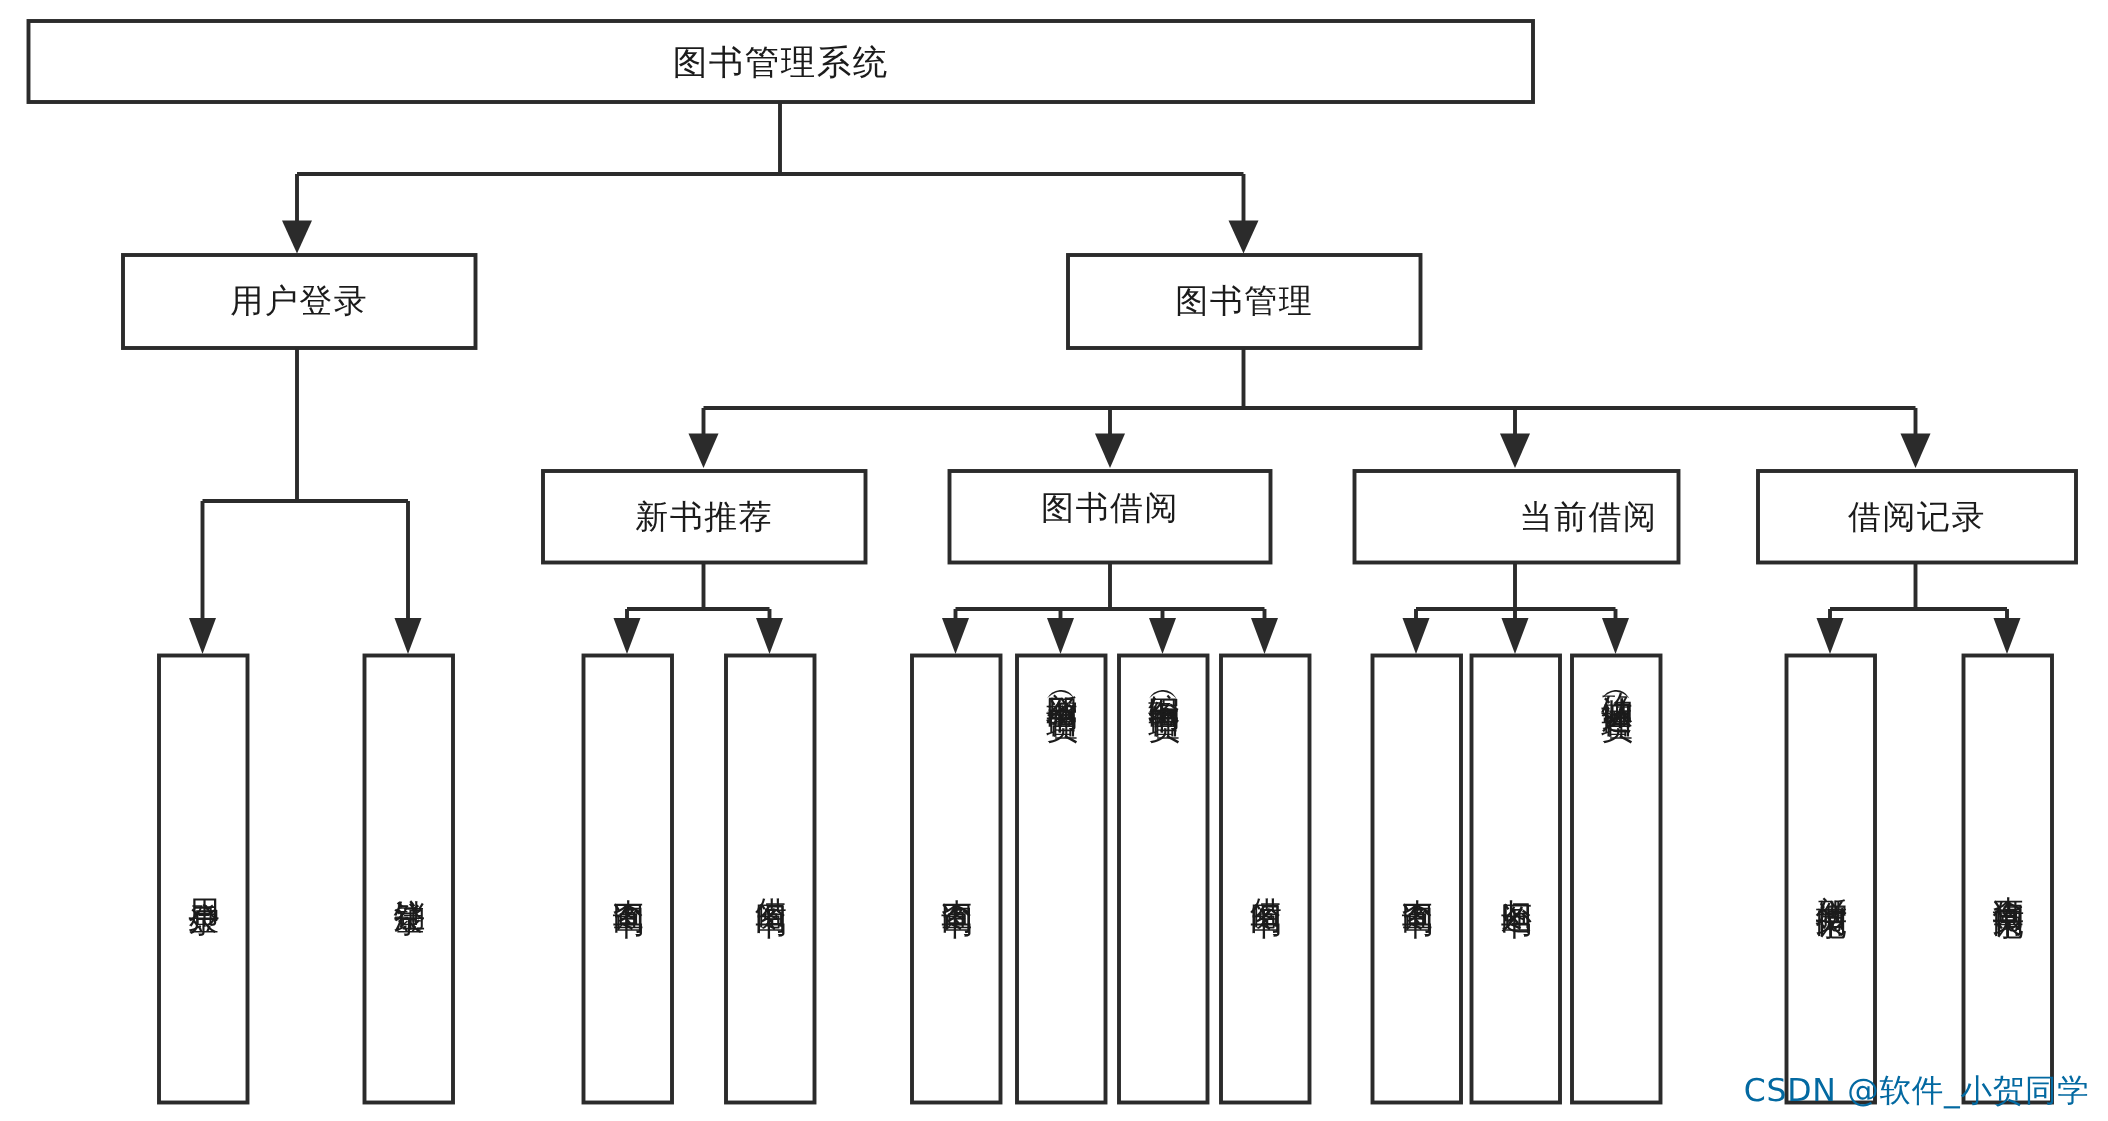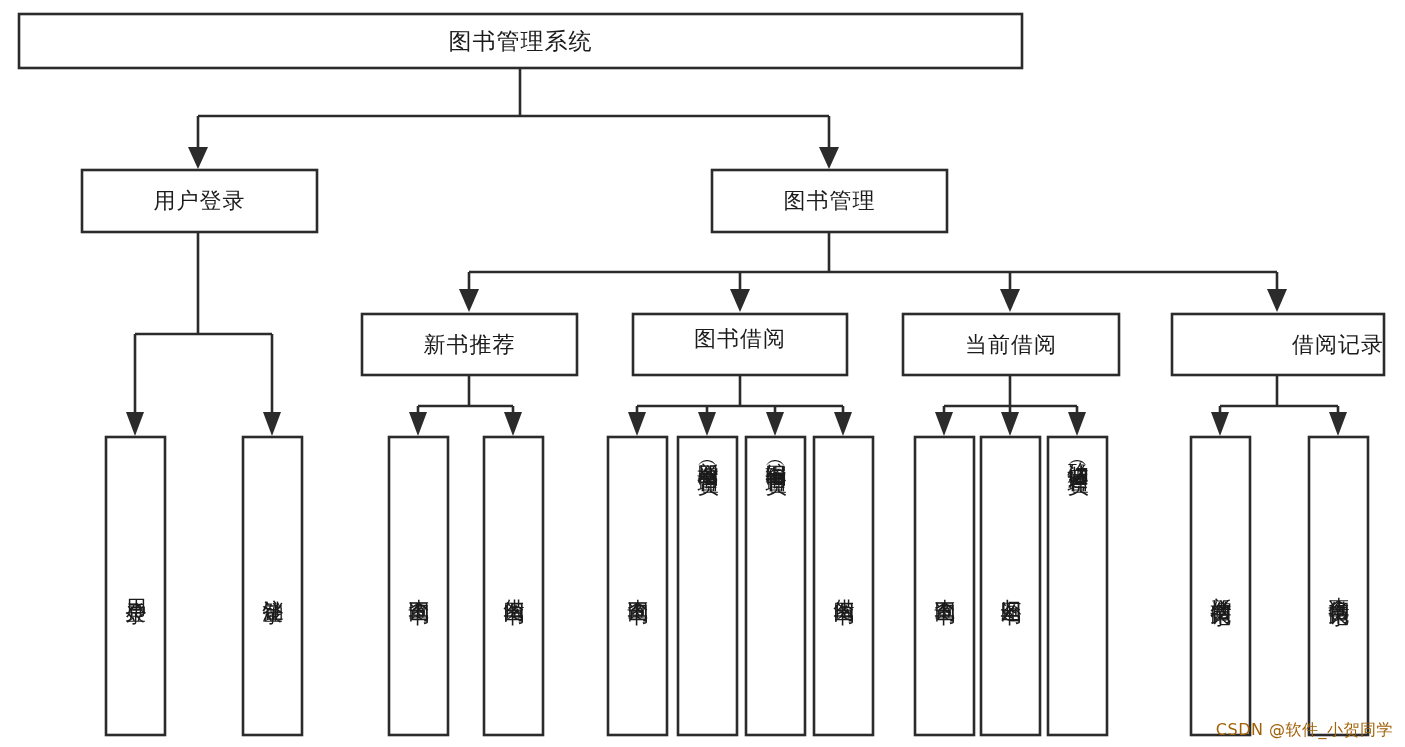--- a/index.html
+++ b/index.html
@@ -73,22 +73,22 @@
     font-size: 22px;
     color: #1b1b1b;
     white-space: nowrap;
     letter-spacing: 1px;
   }
   #watermark {
     position: absolute;
     right: 12px;
     bottom: 6px;
     font-family: "DejaVu Sans", "Liberation Sans", sans-serif;
-    font-size: 16px;
-    color: #a16207;
+    font-size: 21px;
+    color: #0369a1;
     white-space: nowrap;
     letter-spacing: 0.5px;
     text-align: right;
   }
 </style>
 </head>
 <body>
 
 <div id="diagram-root">
 
@@ -209,25 +209,25 @@
   </div>
 
   <div class="hlabel-wrap" style="left:362px; top:314px; width:215px; height:61px;">
     <span class="htext">新书推荐</span>
   </div>
 
   <div class="hlabel-wrap" style="left:633px; top:314px; width:214px; height:50px;">
     <span class="htext">图书借阅</span>
   </div>
 
-  <div class="hlabel-wrap" style="left:903px; top:314px; width:216px; height:61px;">
+  <div class="hlabel-wrap" style="left:903px; top:314px; width:216px; height:61px;padding-left:48px;">
     <span class="htext">当前借阅</span>
   </div>
 
-  <div class="hlabel-wrap" style="left:1172px; top:314px; width:212px; height:61px;justify-content:flex-end;">
+  <div class="hlabel-wrap" style="left:1172px; top:314px; width:212px; height:61px;">
     <span class="htext">借阅记录</span>
   </div>
 
   <div class="vlabel-wrap center-v" style="left:106px; top:437px; width:59px; height:298px;">
     <span class="vtext">用户登录</span>
   </div>
 
   <div class="vlabel-wrap center-v" style="left:243px; top:437px; width:59px; height:298px;">
     <span class="vtext">注销登录</span>
   </div>

